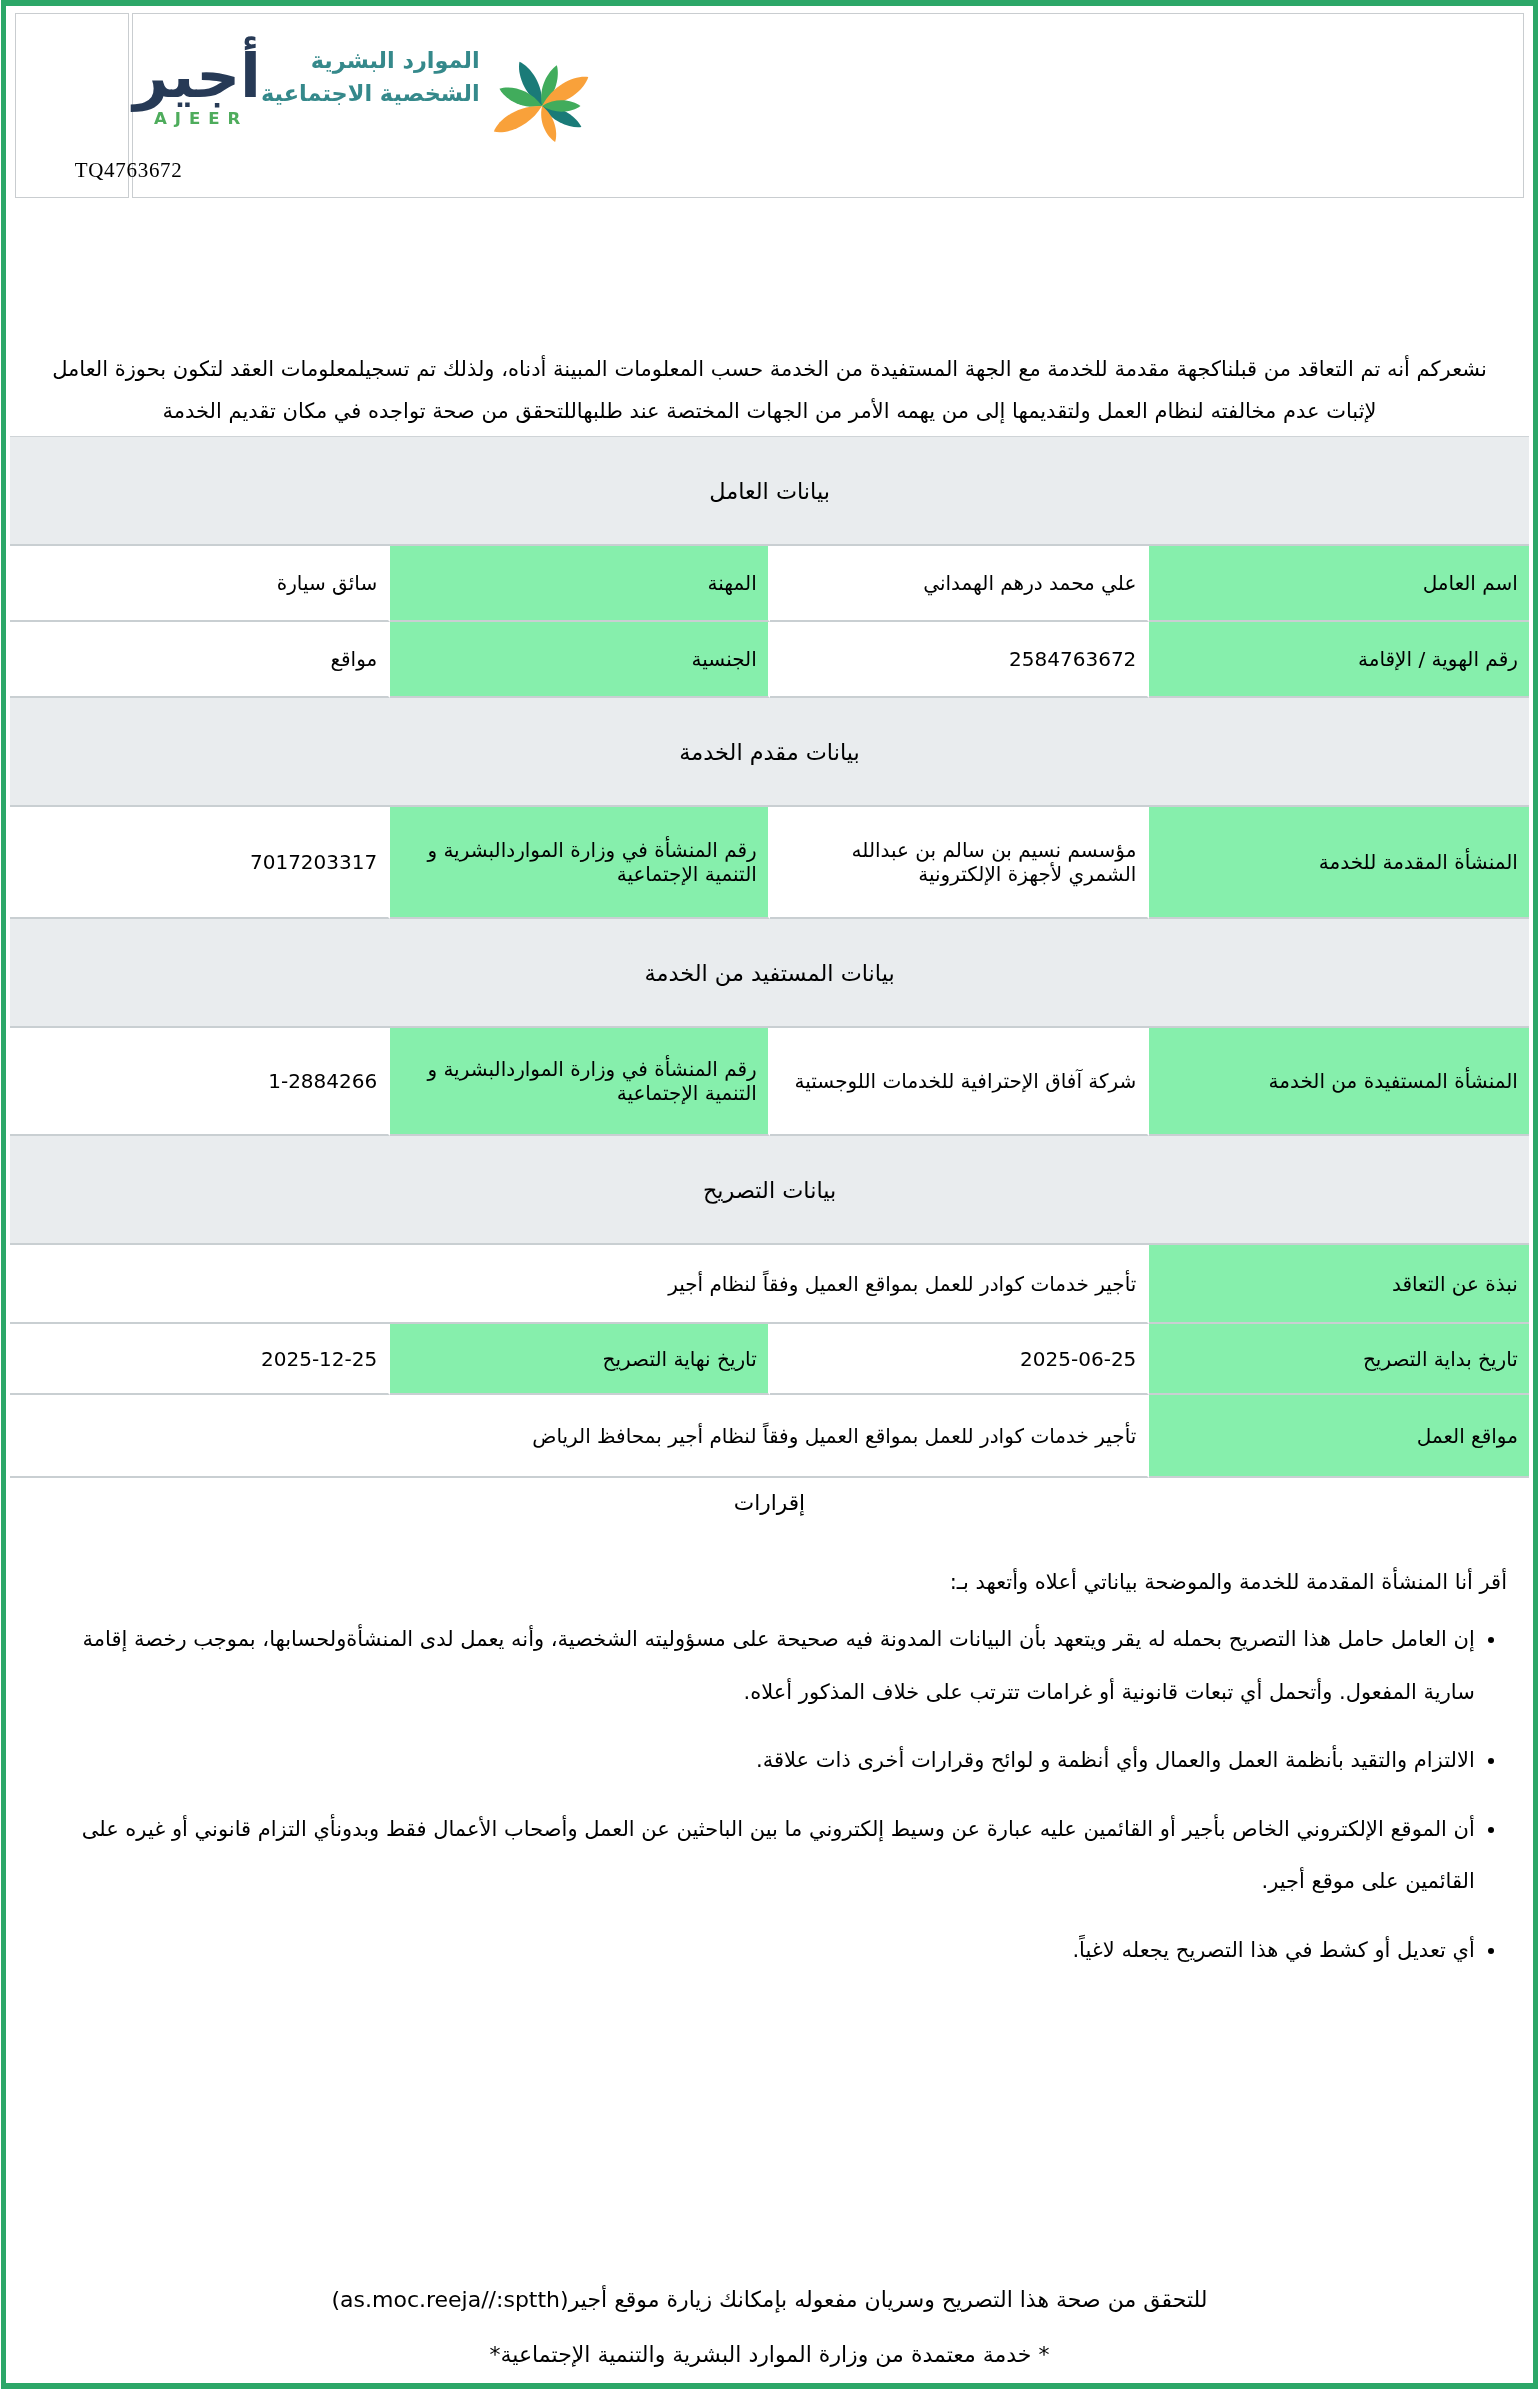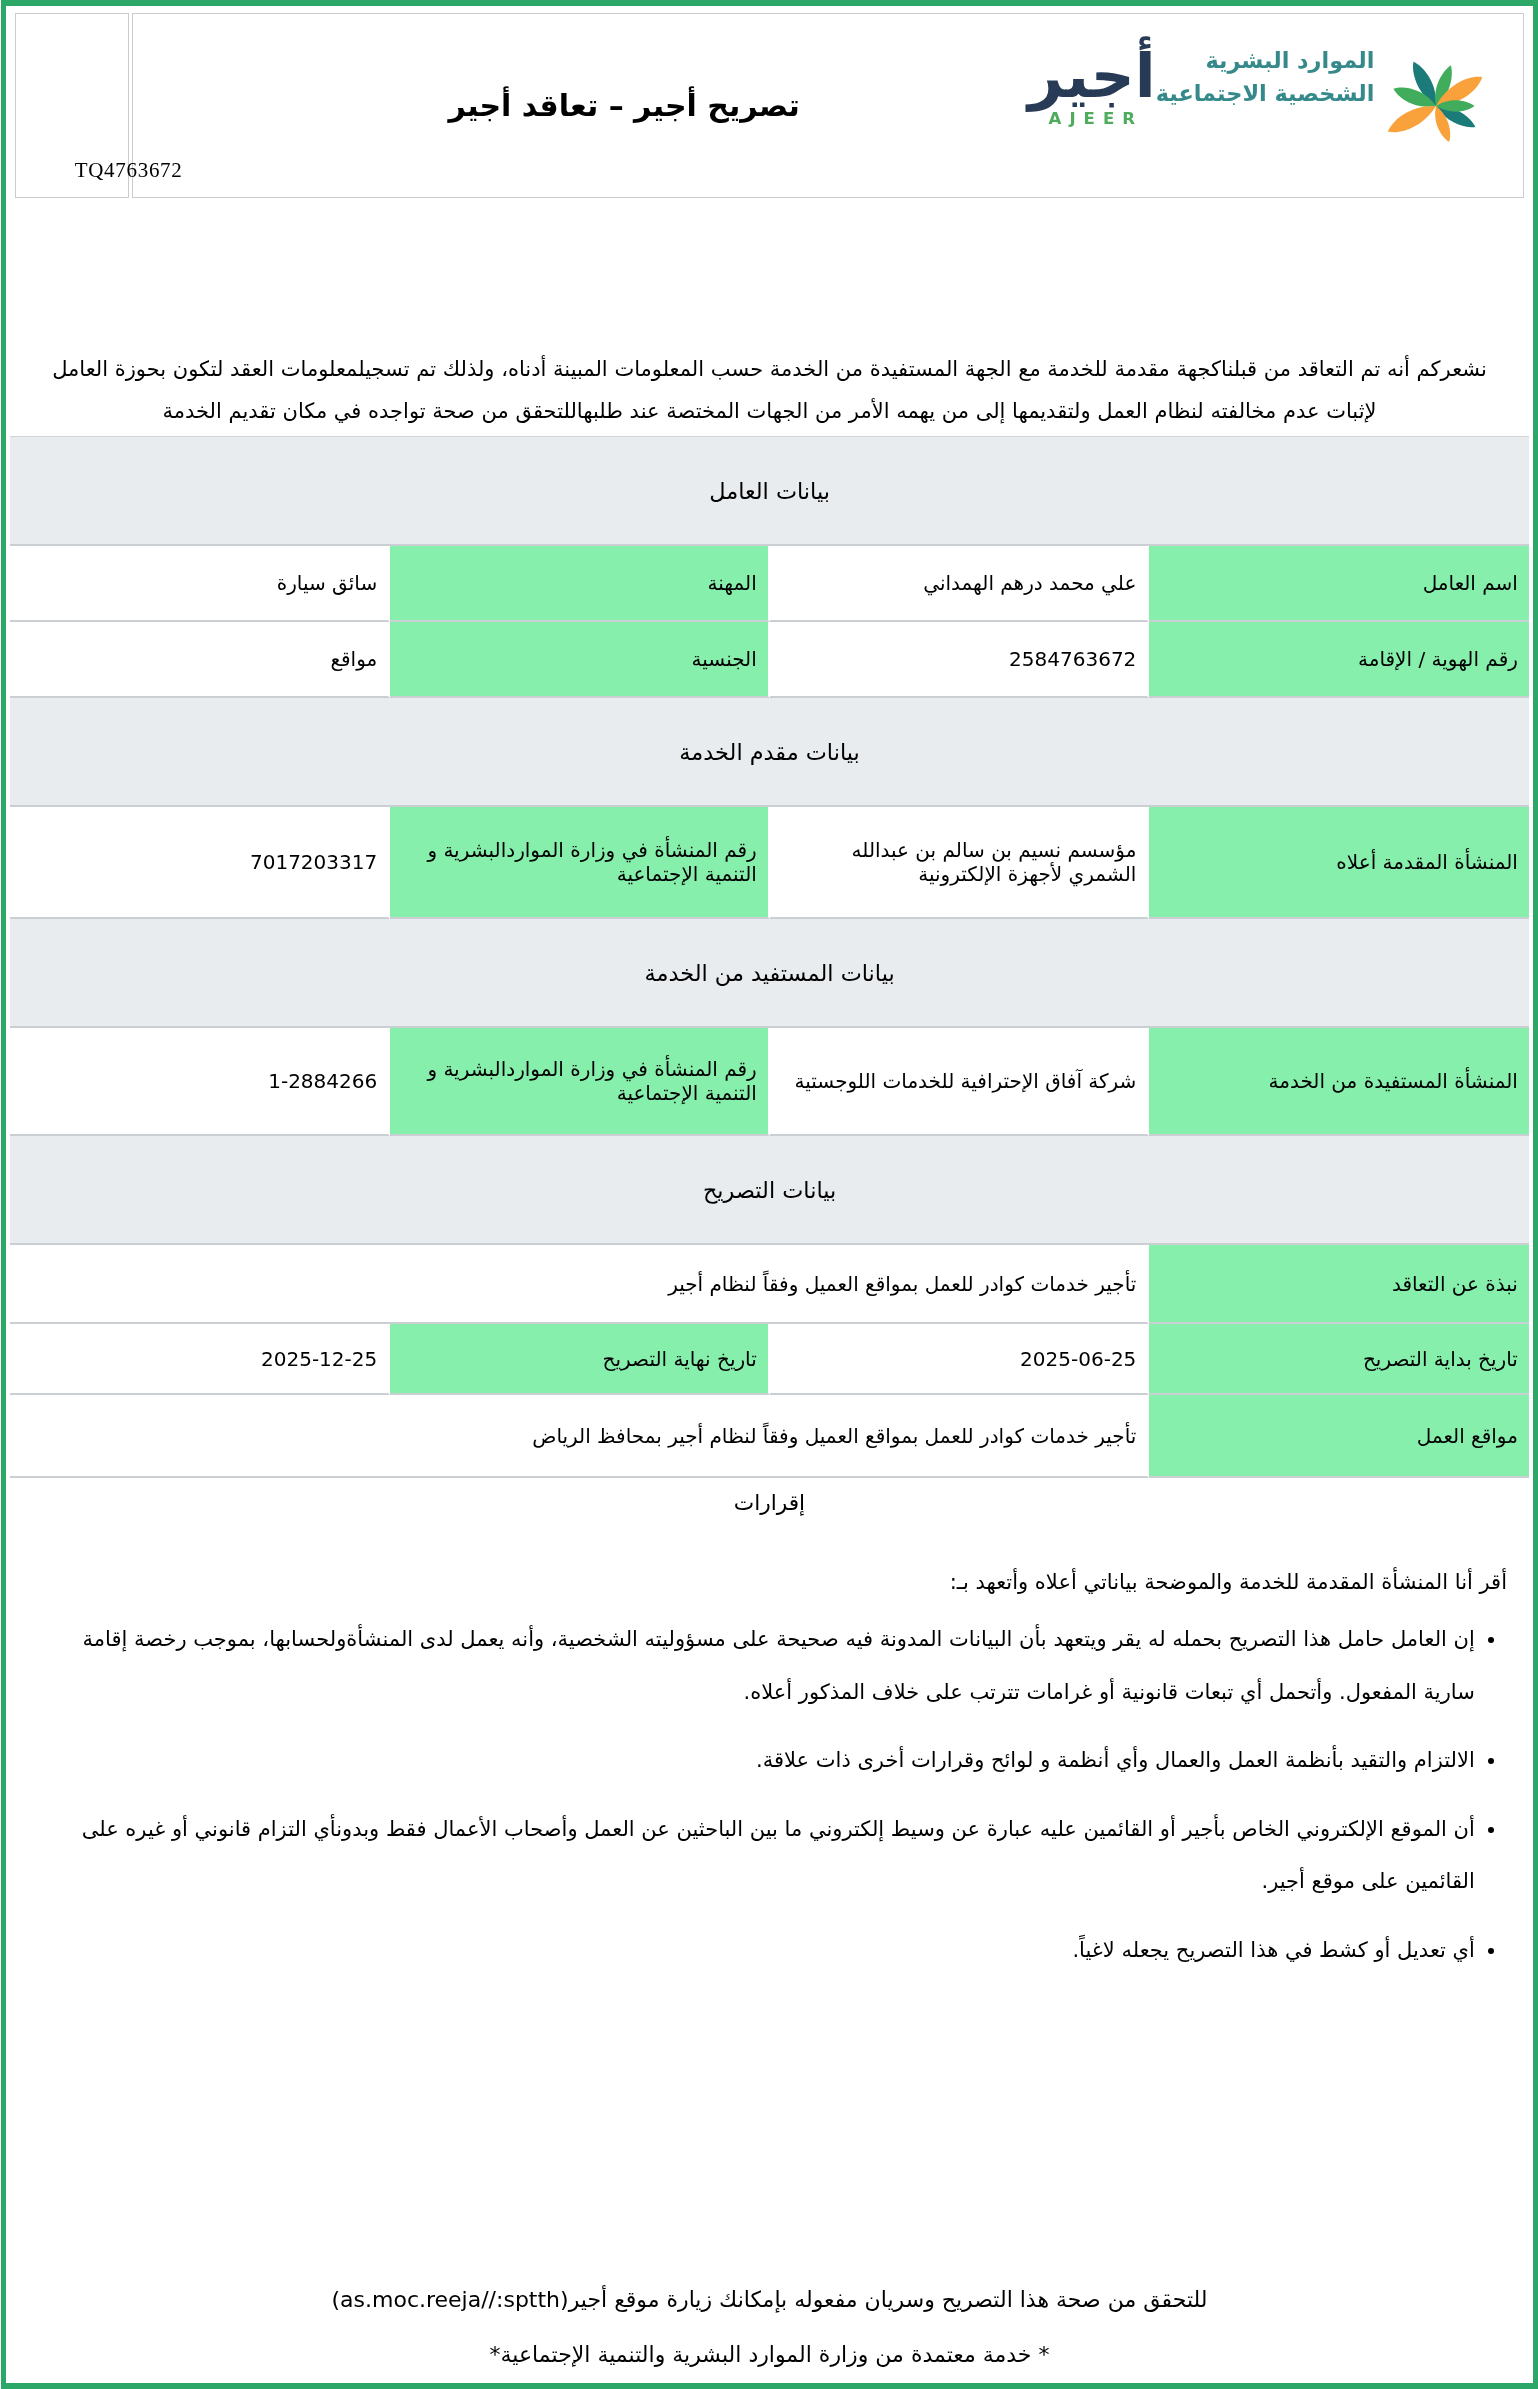--- a/index.html
+++ b/index.html
@@ -170,23 +170,20 @@
   .footer .verify { margin-bottom: 30px; }
 </style>
 </head>
 <body>
 
 <div class="header-row">
   <div class="tq-box">
     <span class="tq-number">TQ4763672</span>
   </div>
   <div class="main-box">
-    <div class="title-wrap">
-      <span class="doc-title">تصريح أجير –  تعاقد أجير</span>
-    </div>
     <div class="logos">
       <div class="ajeer-logo">
         <span class="ajeer-ar">أجير</span>
         <span class="ajeer-en">AJEER</span>
       </div>
       <div class="ministry-text">
         <div>الموارد البشرية</div>
         <div>الشخصية الاجتماعية</div>
       </div>
       <div class="emblem">
@@ -231,21 +228,21 @@
       <td class="lbl">رقم الهوية / الإقامة</td>
       <td class="val">2584763672</td>
       <td class="lbl">الجنسية</td>
       <td class="val">مواقع</td>
     </tr>
 
     <tr>
       <td colspan="4" class="sec">بيانات مقدم الخدمة</td>
     </tr>
     <tr class="h155">
-      <td class="lbl">المنشأة المقدمة أعلاه</td>
+      <td class="lbl">المنشأة المقدمة للخدمة</td>
       <td class="val">مؤسسم نسيم بن سالم بن عبدالله الشمري لأجهزة الإلكترونية</td>
       <td class="lbl">رقم المنشأة في وزارة المواردالبشرية و التنمية الإجتماعية</td>
       <td class="val">7017203317</td>
     </tr>
 
     <tr>
       <td colspan="4" class="sec">بيانات المستفيد من الخدمة</td>
     </tr>
     <tr class="h150">
       <td class="lbl">المنشأة المستفيدة من الخدمة</td>

